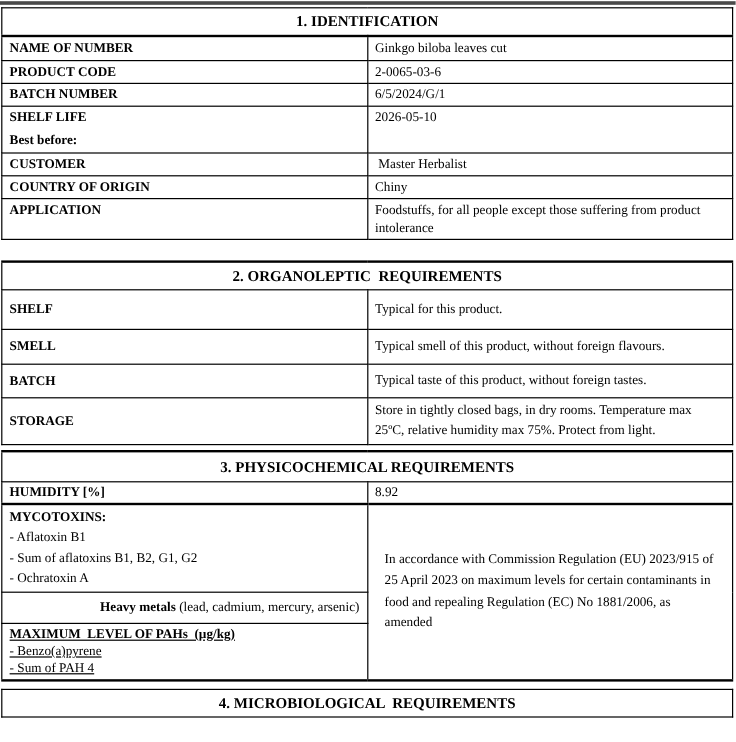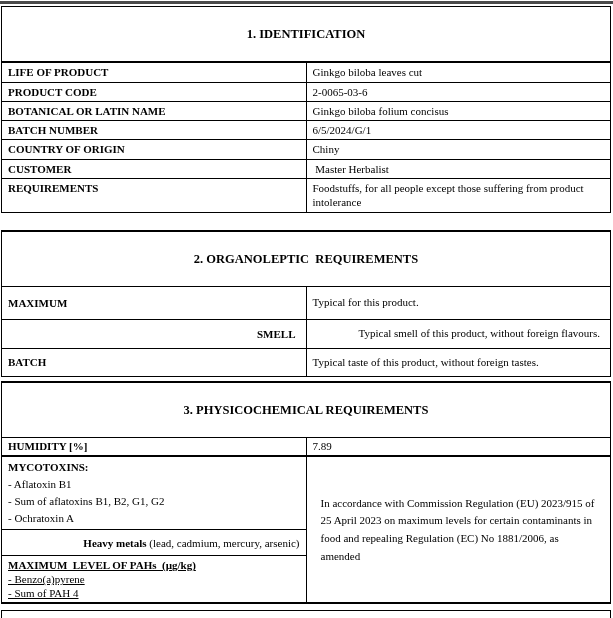--- a/index.html
+++ b/index.html
@@ -15,39 +15,39 @@
 
   table.sec { width: 100%; border-collapse: collapse; table-layout: fixed; }
   td {
     border: 1px solid #000;
     font-size: 11px; line-height: 1.3;
     padding: 2px 6px; vertical-align: top;
     overflow: hidden;
   }
   td.title {
     text-align: center; font-weight: bold; font-size: 12.5px;
-    padding: 19px 2px; white-space: pre-wrap; vertical-align: middle;
+    padding: 3px 2px; white-space: pre-wrap; vertical-align: middle;
     height: 21px;
   }
   td.val { white-space: pre-wrap; }
 
   
   .s1 td.title { border-bottom-width: 2px; }
   .s1 td.lbl { width: 234px; font-weight: bold; }
   .s1 tr.r td { height: 18px; }
   .s1 tr.tall td { height: 33px; }
   .s1 .lbl .second { margin-top: 5px; }
 
   
   .s2 { margin-top: 17px; }
   .s2 td.title { border-top: 2px solid #000; height: 23px; }
   .s2 td.lbl { width: 230px; font-weight: bold; }
   .s2 td.cell { vertical-align: middle; padding: 2px 10px 2px 6px; }
   .s2 tr.rA td { height: 33px; }
-  .s2 tr.rB td { height: 29px; text-align: right; }
+  .s2 tr.rB td { height: 29px; }
   .s2 tr.rC td { height: 28px; }
   .s2 tr.rD td { height: 38px; }
   .s2 td.val { line-height: 1.55; }
 
   
   .s3 { margin-top: 4px; }
   .s3 td.title { border-top: 2px solid #000; height: 25px; }
   .s3 td.lbl { width: 236px; font-weight: bold; }
   .s3 tr.hum td { height: 17px; padding-top: 1px; }
   .s3 tr.myco td { border-top: 2px solid #000; }
@@ -75,78 +75,85 @@
 <div class="top-rule"></div>
 
 <div class="doc">
 
   <table class="sec s1">
     <tbody>
         <tr>
       <td colspan="2" class="title">1. IDENTIFICATION</td>
     </tr>
     <tr class="r">
-      <td class="lbl">LIFE OF PRODUCT</td>
+      <td class="lbl">NAME OF NUMBER</td>
       <td class="val">Ginkgo biloba leaves cut</td>
     </tr>
     <tr class="r">
       <td class="lbl">PRODUCT CODE</td>
       <td class="val">2-0065-03-6</td>
     </tr>
     <tr class="r">
-      <td class="lbl">BOTANICAL OR LATIN NAME</td>
-      <td class="val">Ginkgo biloba folium concisus</td>
+      <td class="lbl">BATCH NUMBER</td>
+      <td class="val">6/5/2024/G/1</td>
+    </tr>
+    <tr class="tall">
+      <td class="lbl">
+        <div>SHELF LIFE</div>
+        <div class="second">Best before:</div>
+      </td>
+      <td class="val">2026-05-10</td>
     </tr>
     <tr class="r">
-      <td class="lbl">BATCH NUMBER</td>
-      <td class="val">6/5/2024/G/1</td>
+      <td class="lbl">CUSTOMER</td>
+      <td class="val"> Master Herbalist</td>
     </tr>
     <tr class="r">
       <td class="lbl">COUNTRY OF ORIGIN</td>
       <td class="val">Chiny</td>
     </tr>
     <tr class="r">
-      <td class="lbl">CUSTOMER</td>
-      <td class="val"> Master Herbalist</td>
-    </tr>
-    <tr class="r">
-      <td class="lbl">REQUIREMENTS</td>
+      <td class="lbl">APPLICATION</td>
       <td class="val">Foodstuffs, for all people except those suffering from product intolerance</td>
     </tr>
   </tbody>
     </table>
 
   <table class="sec s2">
     <tbody>
         <tr>
       <td colspan="2" class="title">2. ORGANOLEPTIC  REQUIREMENTS</td>
     </tr>
     <tr class="rA">
-      <td class="lbl cell">MAXIMUM</td>
+      <td class="lbl cell">SHELF</td>
       <td class="val cell">Typical for this product.</td>
     </tr>
     <tr class="rB">
       <td class="lbl cell">SMELL</td>
       <td class="val cell">Typical smell of this product, without foreign flavours.</td>
     </tr>
     <tr class="rC">
       <td class="lbl cell">BATCH</td>
       <td class="val cell">Typical taste of this product, without foreign tastes.</td>
+    </tr>
+    <tr class="rD">
+      <td class="lbl cell">STORAGE</td>
+      <td class="val cell">Store in tightly closed bags, in dry rooms. Temperature max 25ºC, relative humidity max 75%. Protect from light.</td>
     </tr>
   </tbody>
     </table>
 
   <table class="sec s3">
     <tbody>
         <tr>
       <td colspan="2" class="title">3. PHYSICOCHEMICAL REQUIREMENTS</td>
     </tr>
     <tr class="hum">
       <td class="lbl">HUMIDITY [%]</td>
-      <td class="val">7.89</td>
+      <td class="val">8.92</td>
     </tr>
     <tr class="myco">
       <td class="lbl block">
         <div class="bold">MYCOTOXINS:</div>
         <div>- Aflatoxin B1</div>
         <div>- Sum of aflatoxins B1, B2, G1, G2</div>
         <div>- Ochratoxin A</div>
       </td>
       <td class="reg" rowspan="3">In accordance with Commission Regulation (EU) 2023/915 of 25 April 2023 on maximum levels for certain contaminants in food and repealing Regulation (EC) No 1881/2006, as amended</td>
     </tr>

